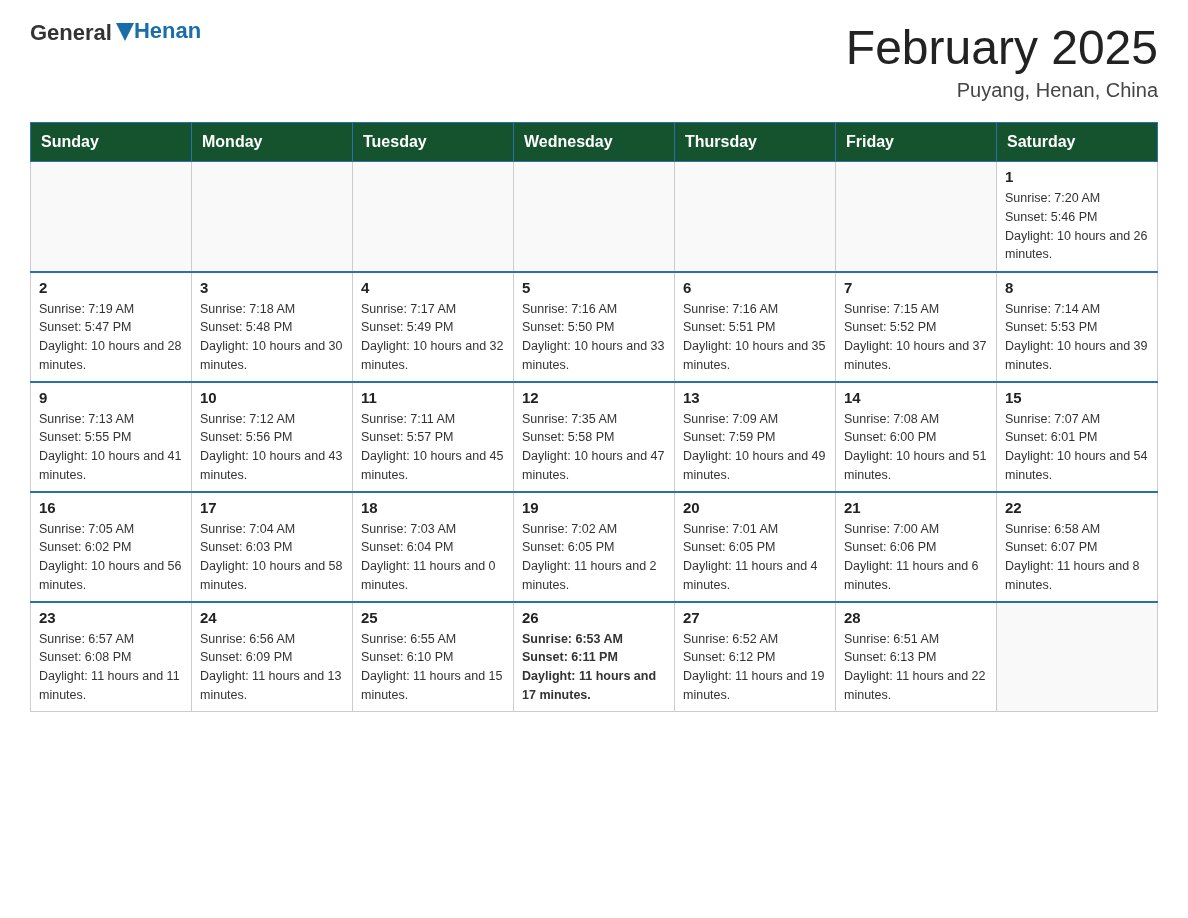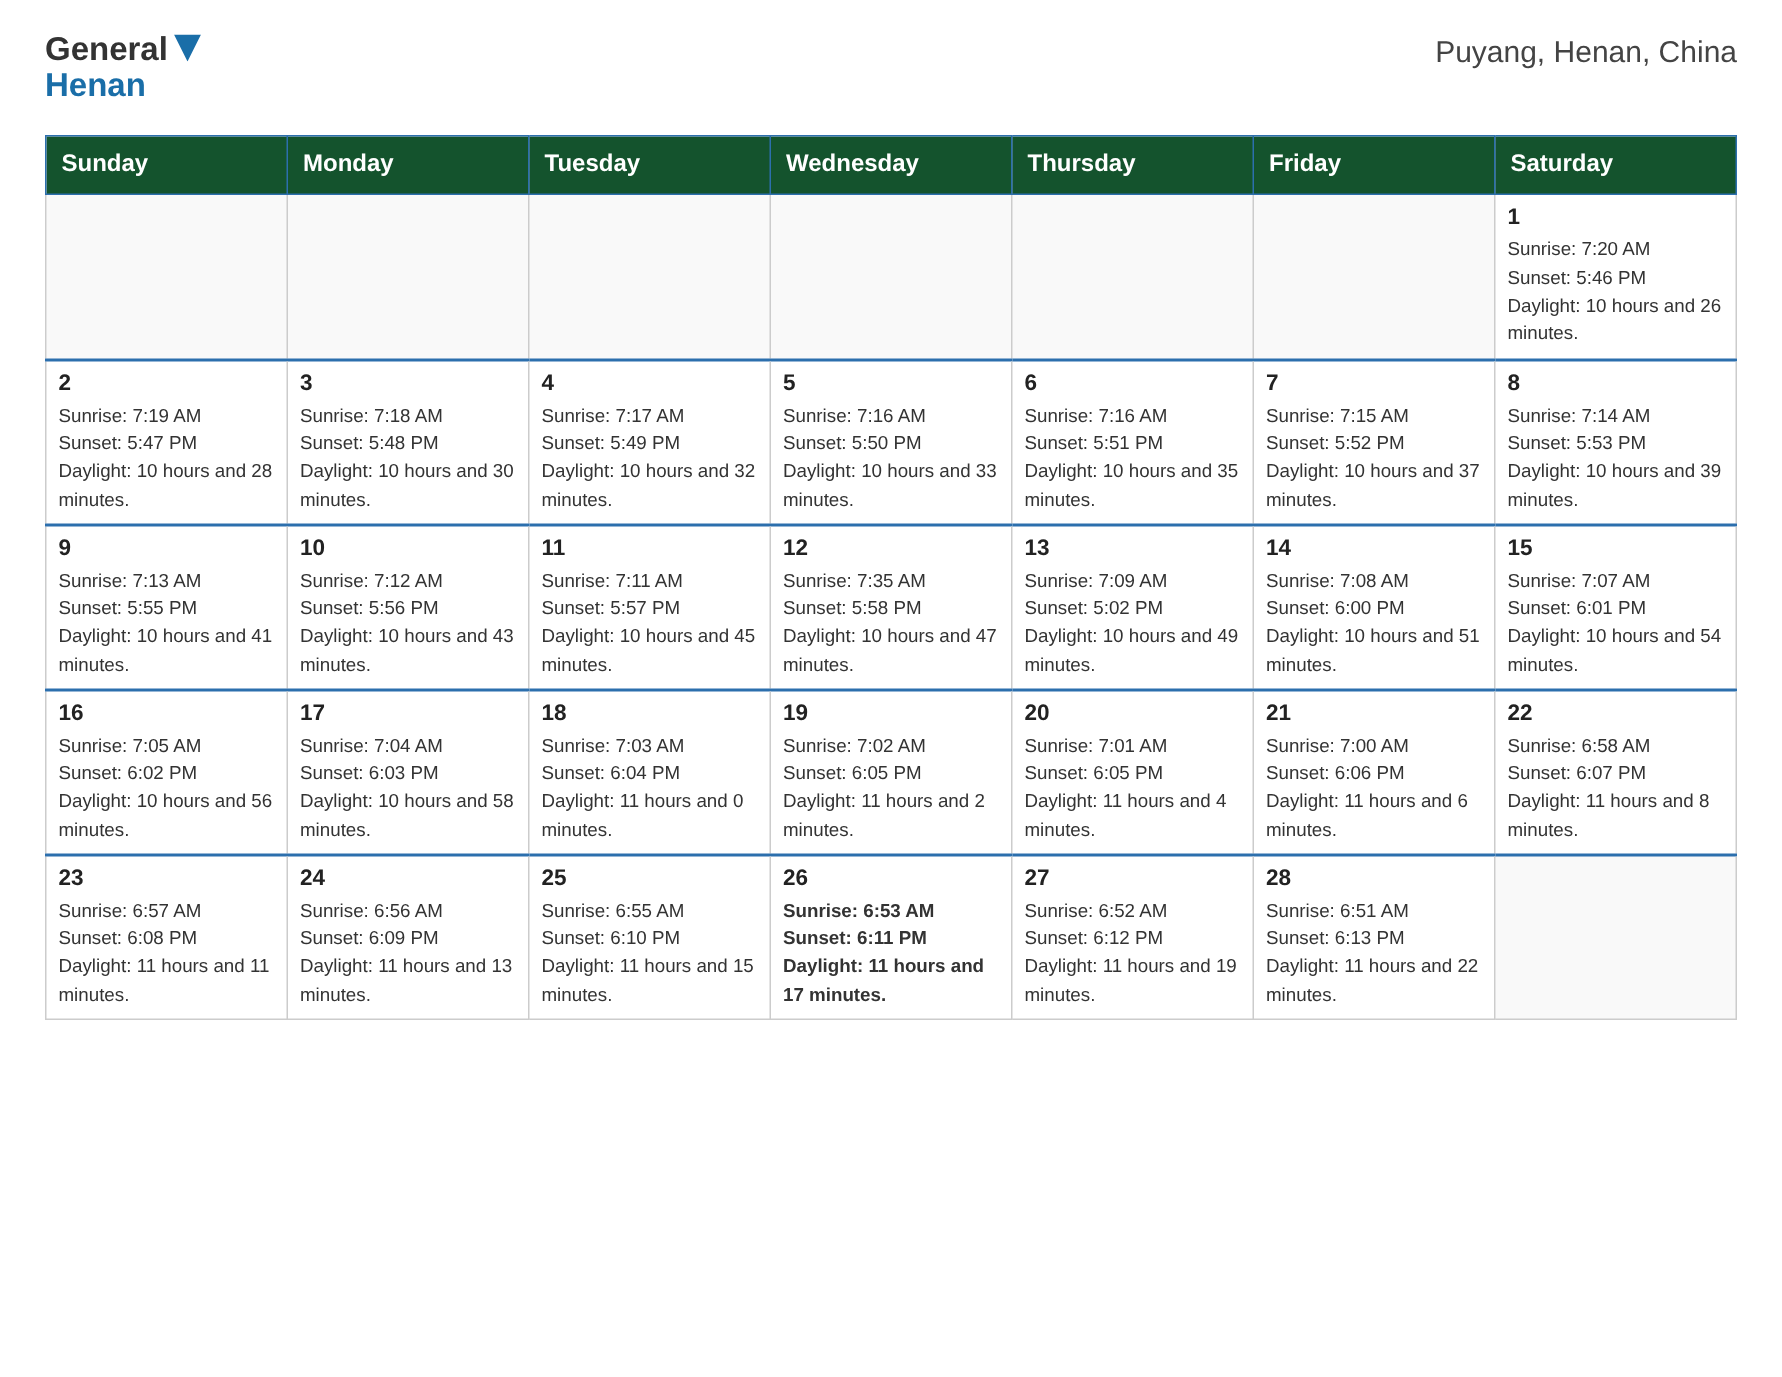--- a/index.html
+++ b/index.html
@@ -81,21 +81,21 @@
     .day-info {
       font-size: 12.5px;
       line-height: 1.5;
       color: #333;
     }
     .row-divider td {
       border-top: 2px solid #2c6fad;
     }
     .logo-container {
       display: flex;
-      flex-direction: column;
+      flex-direction: row;
     }
     .logo-row1 {
       display: flex;
       align-items: center;
     }
     .logo-icon {
       margin-left: 4px;
       margin-top: 2px;
     }
   </style>
@@ -110,20 +110,21 @@
         <svg width="18" height="18" viewBox="0 0 18 18">
           <polygon points="0,0 18,0 9,18" fill="#1a6ea8"></polygon>
         </svg>
       </div>
     </div>
     <div class="logo-line2">
       <span class="logo-blue">Henan</span>
     </div>
   </div>
   <div class="title-block">
+    <h1>February 2025</h1>
     <h2>Puyang, Henan, China</h2>
   </div>
 </div>
 
 <table class="calendar">
   <thead>
     <tr>
       <th>Sunday</th>
       <th>Monday</th>
       <th>Tuesday</th>
@@ -213,21 +214,21 @@
         </td>
         <td>
           <span class="day-num">12</span>
           <div class="day-info" style="white-space: pre-line;">Sunrise: 7:35 AM
 Sunset: 5:58 PM
 Daylight: 10 hours and 47 minutes.</div>
         </td>
         <td>
           <span class="day-num">13</span>
           <div class="day-info" style="white-space: pre-line;">Sunrise: 7:09 AM
-Sunset: 5:02 PM
+Sunset: 7:59 PM
 Daylight: 10 hours and 49 minutes.</div>
         </td>
         <td>
           <span class="day-num">14</span>
           <div class="day-info" style="white-space: pre-line;">Sunrise: 7:08 AM
 Sunset: 6:00 PM
 Daylight: 10 hours and 51 minutes.</div>
         </td>
         <td>
           <span class="day-num">15</span>

